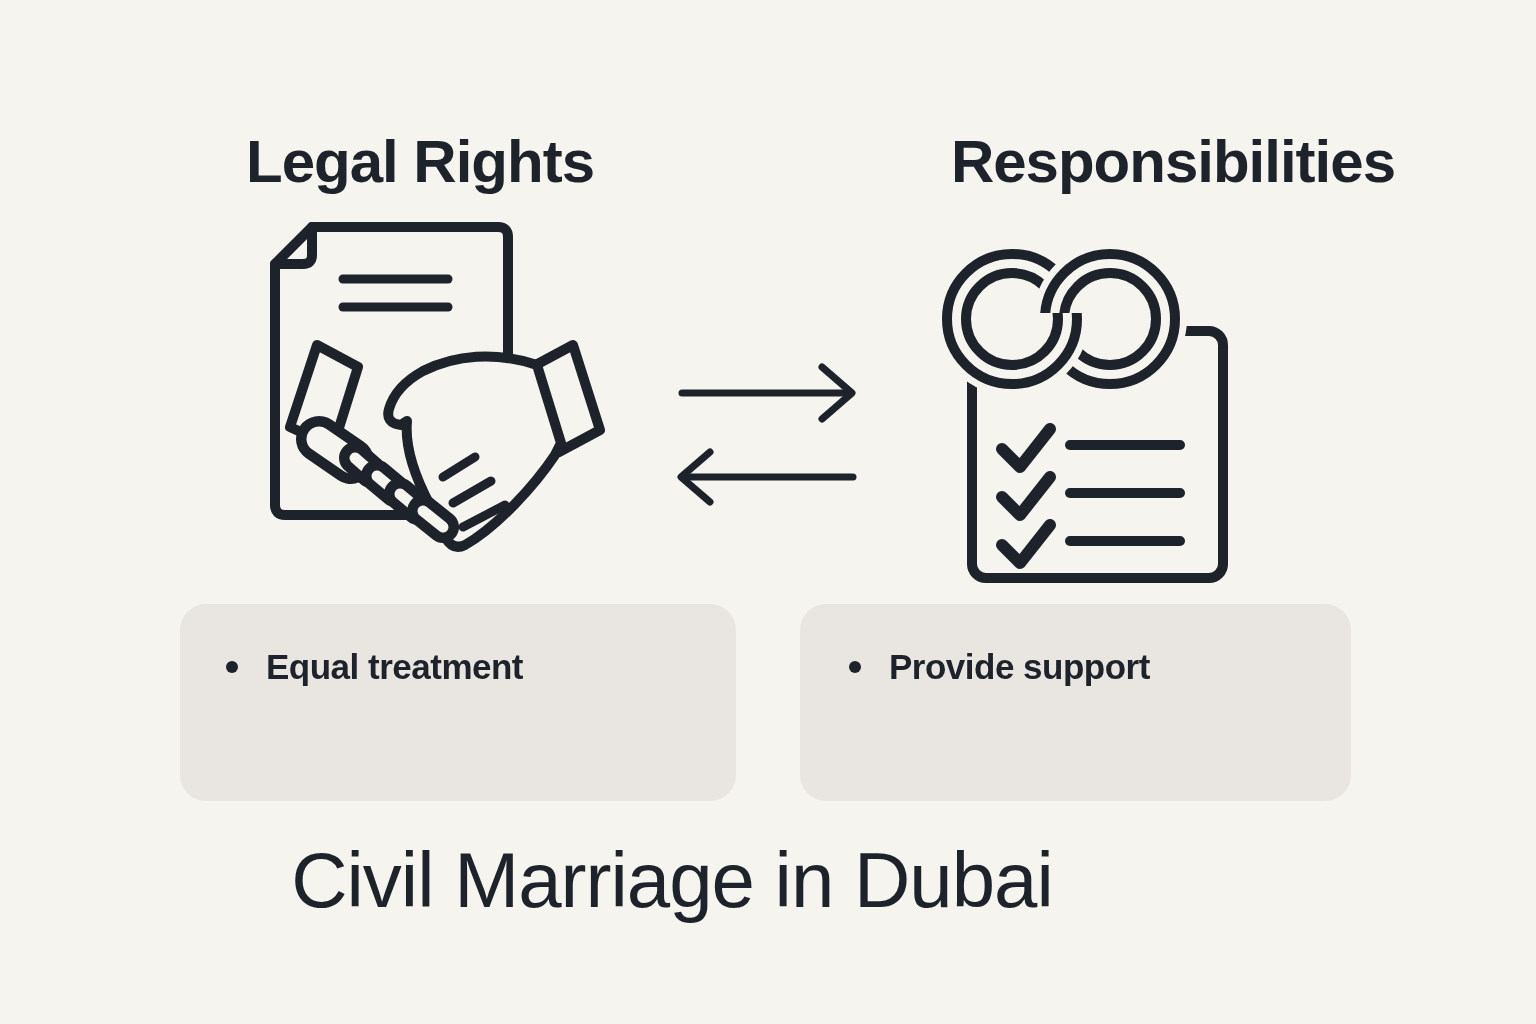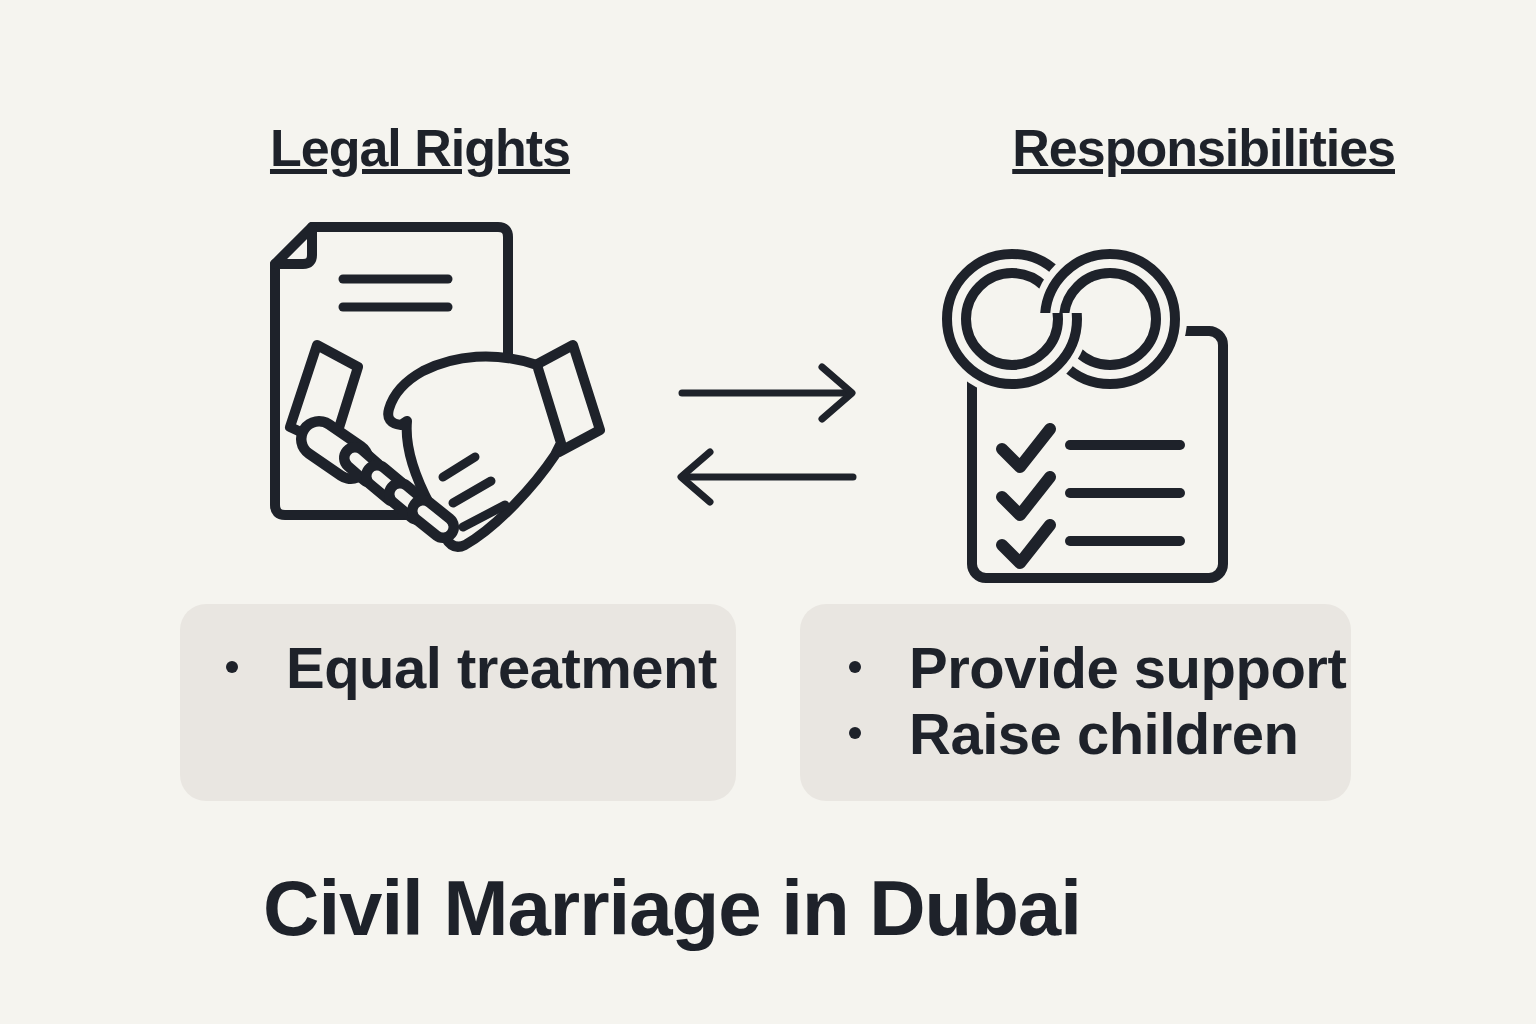--- a/index.html
+++ b/index.html
@@ -6,48 +6,47 @@
     --bg:#f5f4ef;
     --ink:#1e222a;
     --card:#e9e6e1;
   }
   html,body{margin:0;padding:0;background:var(--bg);}
   .canvas{
     position:relative;width:1536px;height:1024px;background:var(--bg);
     overflow:hidden;font-family:"Liberation Sans",sans-serif;color:var(--ink);
   }
   .heading{
-    position:absolute;top:108px;height:80px;line-height:80px;
-    font-size:52px;font-weight:700;letter-spacing:-1px;text-align:center;
+    position:absolute;top:122px;height:80px;line-height:80px;
+    font-size:60px;font-weight:700;letter-spacing:-1px;text-align:center;
     white-space:nowrap;
-    text-decoration:underline;
   }
   .heading.left{left:90px;width:660px;}
   .heading.right{left:735px;width:660px;text-align:right;}
   .icon{position:absolute;}
   .icon.handshake{left:255px;top:215px;width:360px;height:350px;}
   .icon.rings{left:930px;top:233px;width:310px;height:360px;}
   .icon.arrows{left:650px;top:340px;width:240px;height:190px;}
   .card{
     position:absolute;top:604px;height:197px;background:var(--card);
     border-radius:26px;box-sizing:border-box;padding-top:30px;
   }
   .card.left{left:180px;width:556px;padding-left:46px;}
   .card.right{left:800px;width:551px;padding-left:49px;}
   .bullet-row{display:flex;align-items:center;height:66px;}
   .bullet-dot{
     width:12px;height:12px;border-radius:50%;background:var(--ink);
     margin-right:28px;flex:0 0 auto;
   }
   .bullet-text{
-    font-size:58px;font-weight:600;letter-spacing:-0.5px;white-space:nowrap;margin-left:20px;
+    font-size:35px;font-weight:600;letter-spacing:-0.5px;white-space:nowrap;
   }
   .footer-title{
     position:absolute;left:0;top:838px;width:1344px;height:84px;line-height:84px;
-    text-align:center;font-size:78px;font-weight:700;letter-spacing:-1px;margin-top:28px;
+    text-align:center;font-size:78px;font-weight:400;letter-spacing:-1px;
   }
   svg .outline{stroke:var(--ink);stroke-linejoin:round;stroke-linecap:round;fill:none;}
   svg .filled{fill:var(--bg);}
 </style>
 </head>
 <body>
 
 <div class="canvas">
 
   <div class="heading left">Legal Rights</div>
@@ -153,21 +152,17 @@
       <span class="bullet-dot"></span>
       <span class="bullet-text">Equal treatment</span>
     </div>
   </div>
 
   <div class="card right">
     <div class="bullet-row">
       <span class="bullet-dot"></span>
       <span class="bullet-text">Provide support</span>
     </div>
-    <div class="bullet-row">
-      <span class="bullet-dot"></span>
-      <span class="bullet-text">Raise children</span>
-    </div>
   </div>
 
   <div class="footer-title">Civil Marriage in Dubai</div>
 
 </div>
 
 </body></html>

